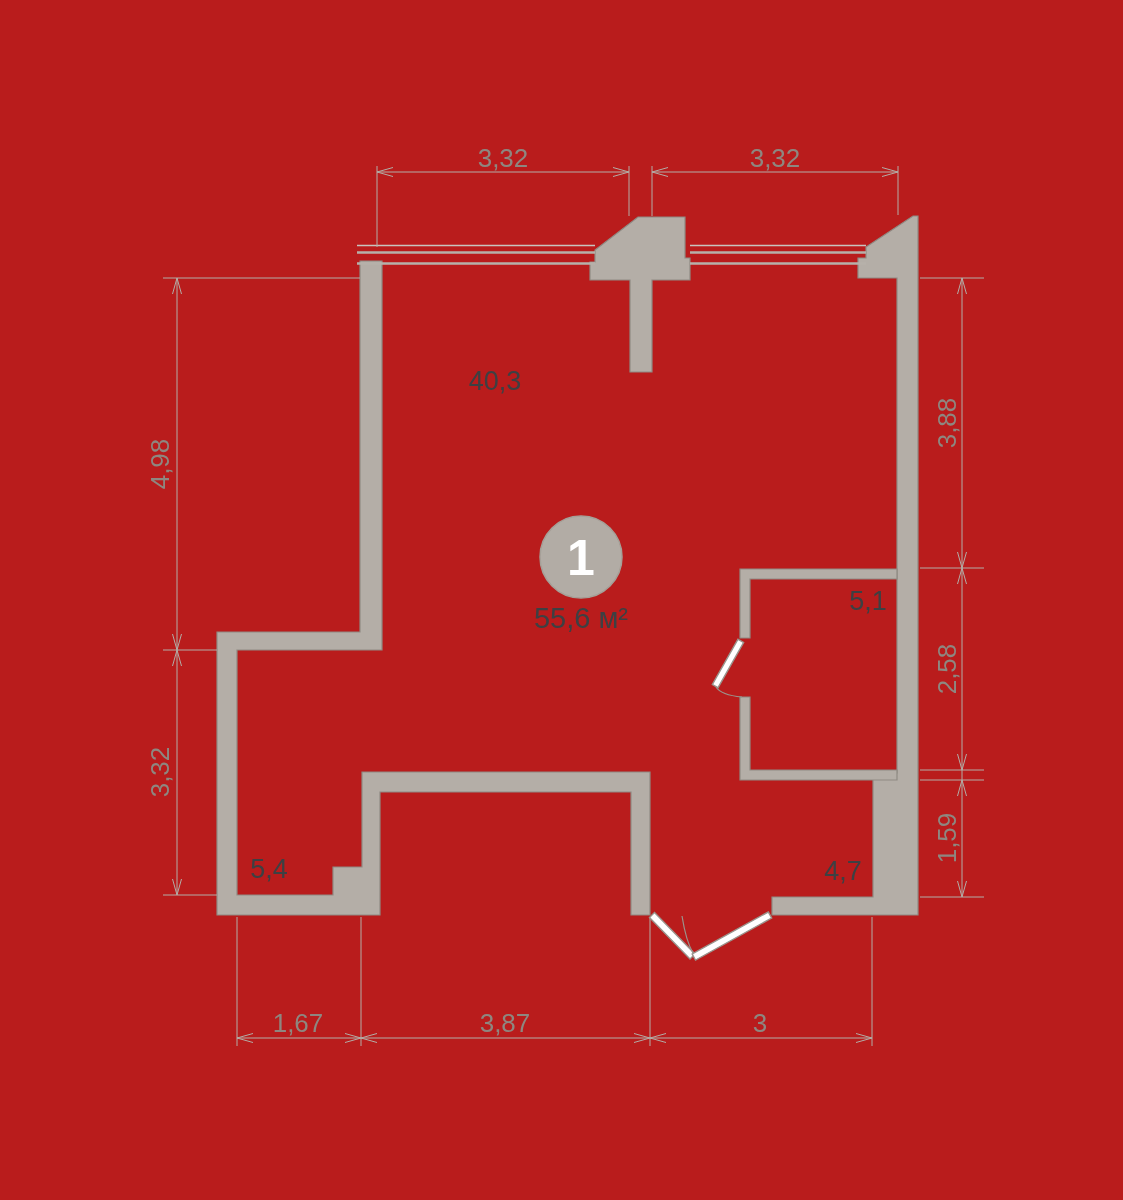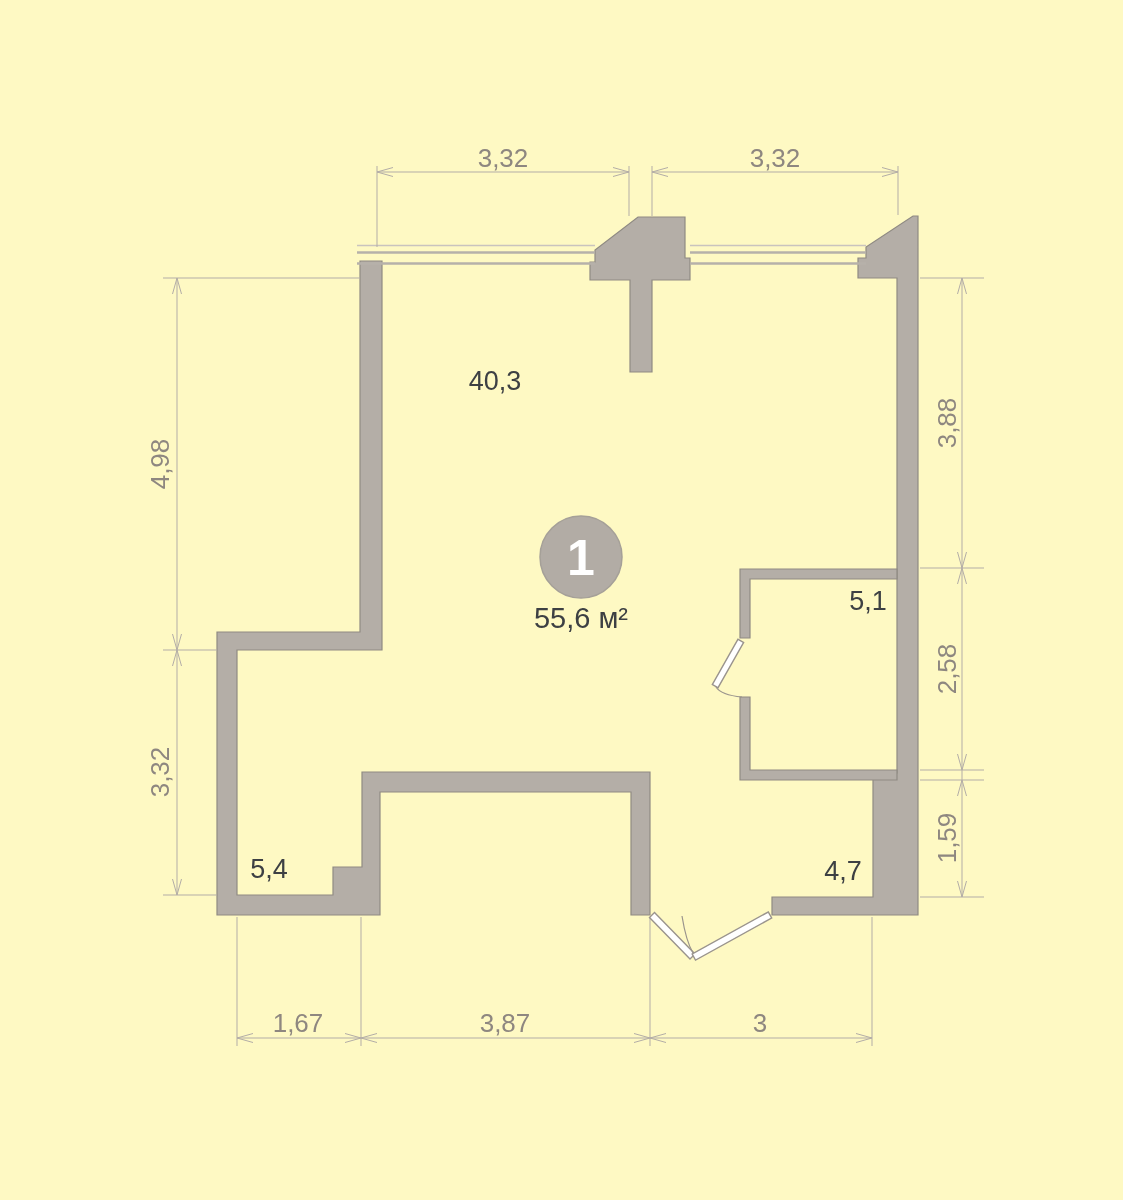--- a/index.html
+++ b/index.html
@@ -1,16 +1,16 @@
 <!DOCTYPE html>
 <html><head>
 <meta charset="utf-8">
 <style>
   html,body{margin:0;padding:0;background:#ffffff;}
-  .stage{width:1123px;height:1200px;background:#fef9c3;position:relative;font-family:"Liberation Sans",sans-serif;}
+  .stage{width:1123px;height:1200px;background:#b91c1c;position:relative;font-family:"Liberation Sans",sans-serif;}
   svg{display:block;}
   .wall{fill:#b4aea7;stroke:#8f8a83;stroke-width:1.2;stroke-linejoin:miter;}
   .dimline{stroke:#b3ada7;stroke-width:1;fill:none;}
   .winline-thin{stroke:#c9c4be;stroke-width:1.5;fill:none;}
   .winline{stroke:#b6b1aa;stroke-width:2.5;fill:none;}
   .door{fill:#ffffff;stroke:#9a948d;stroke-width:1.4;}
   .doorarc{fill:none;stroke:#9a948d;stroke-width:1.2;}
   .dim-text{font-family:"Liberation Sans",sans-serif;font-size:26px;fill:#8e8780;}
   .room-text{font-family:"Liberation Sans",sans-serif;font-size:27px;fill:#3d4043;}
   .area-text{font-family:"Liberation Sans",sans-serif;font-size:29px;fill:#3d4043;}

